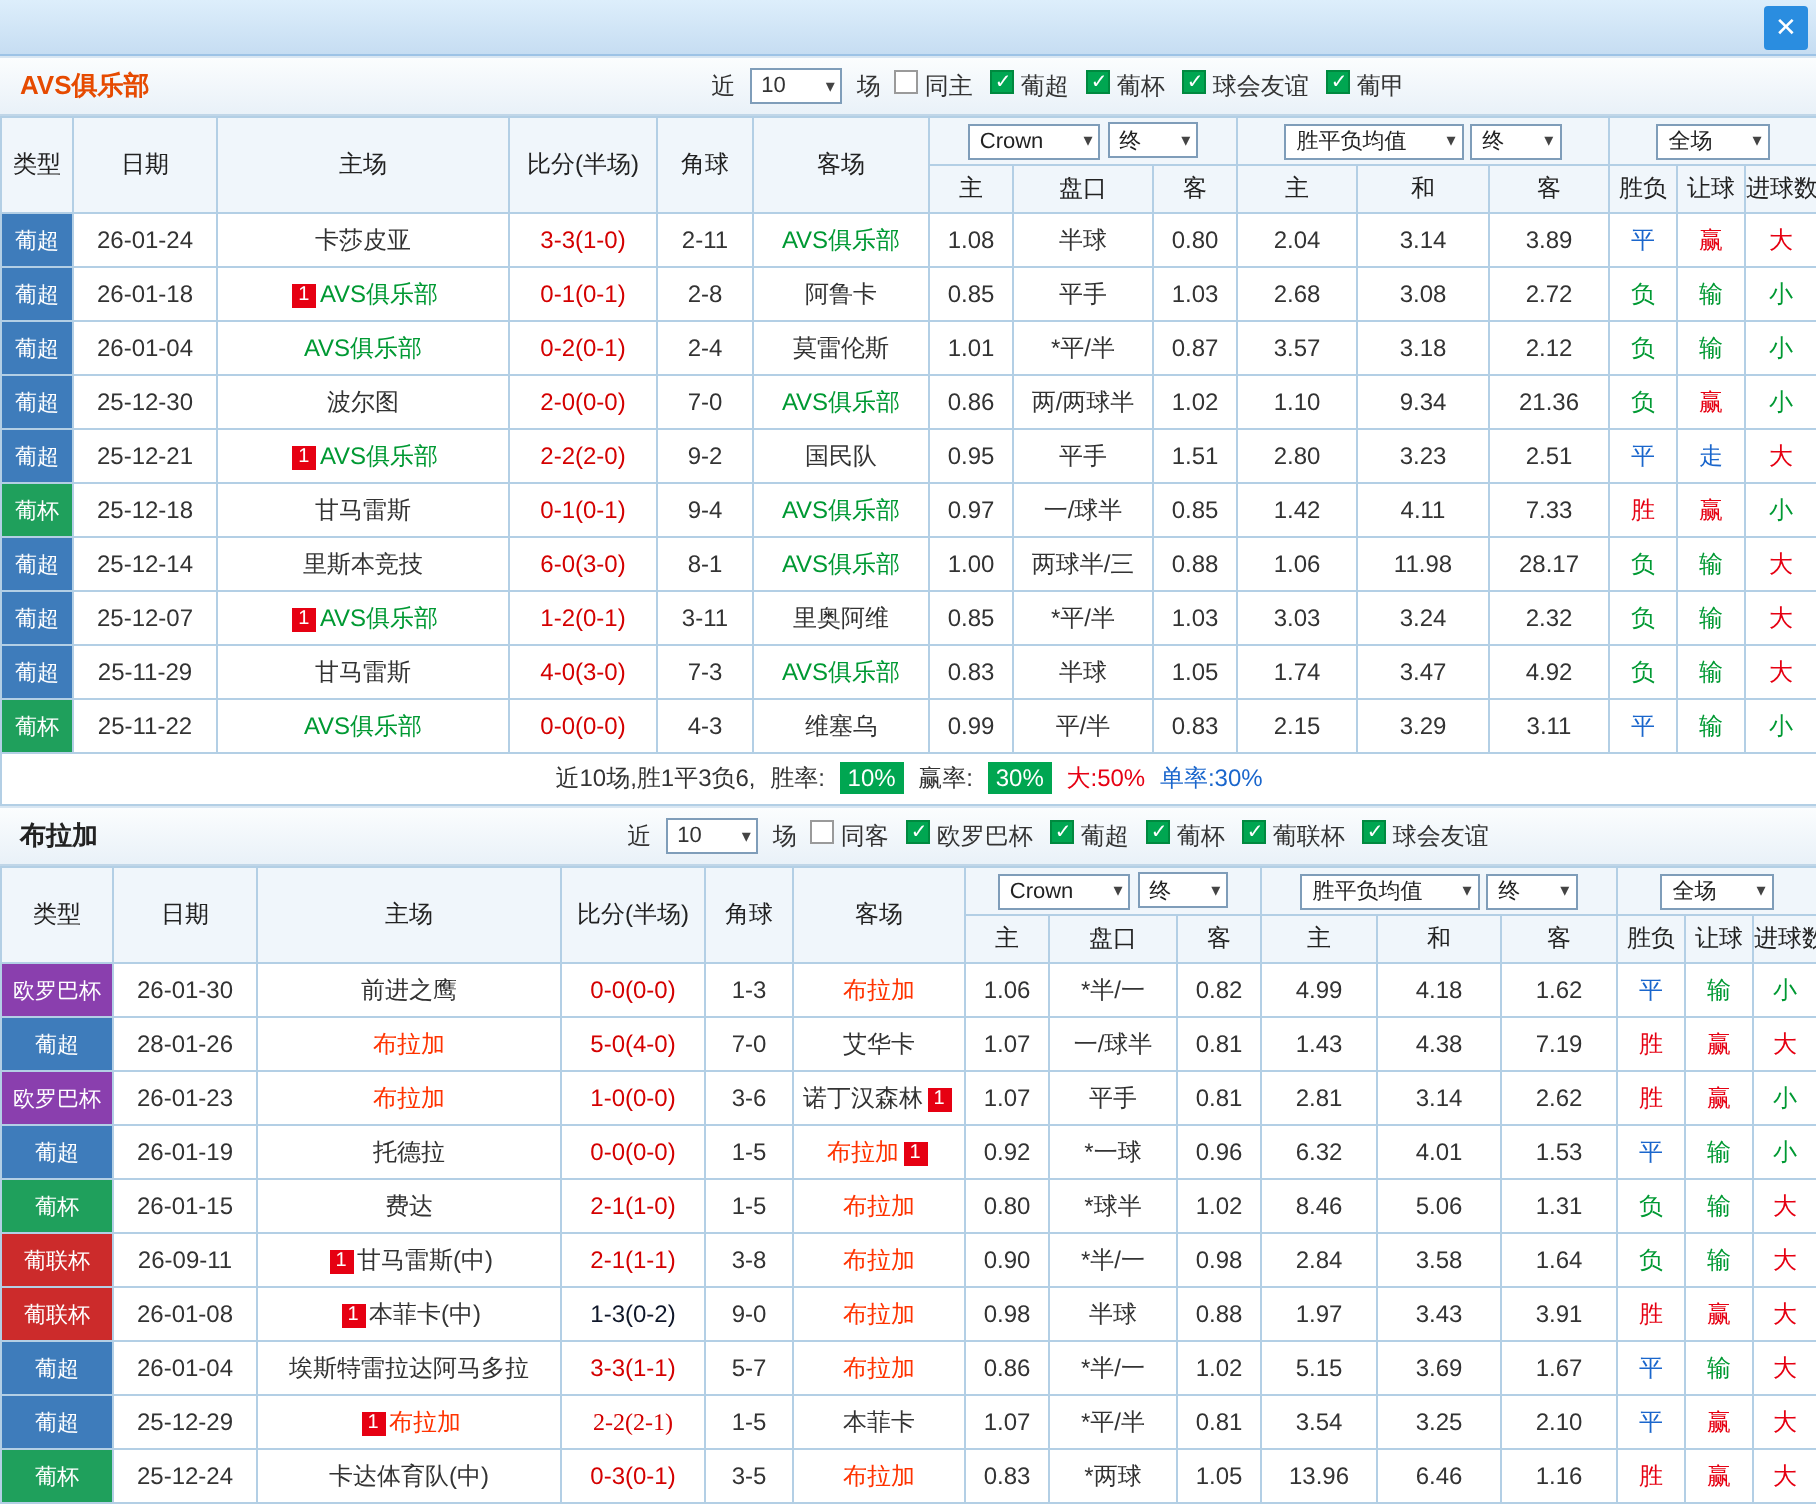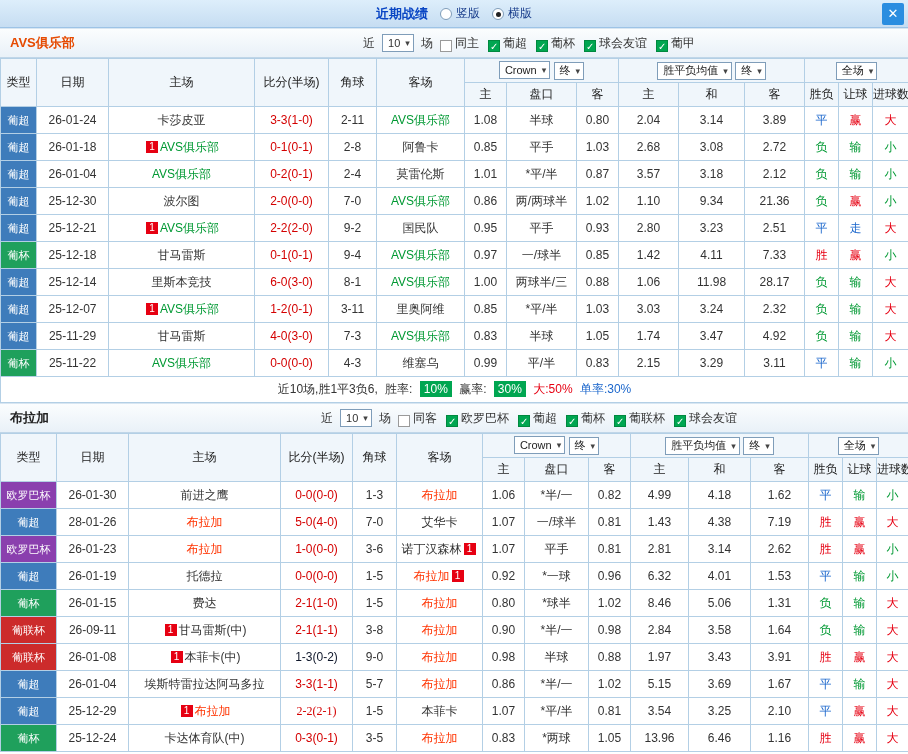--- a/index.html
+++ b/index.html
@@ -11,25 +11,25 @@
   .tb-title{color:#0a46c4;font-weight:bold;font-size:13px}
   .radio-opt{display:inline-flex;align-items:center;gap:4px;color:#1a3e8c;cursor:pointer;font-size:12px}
   .radio{width:12px;height:12px;border-radius:50%;background:#fff;border:1px solid #7f9db9;display:inline-block;position:relative}
   .radio.on::after{content:"";position:absolute;left:3px;top:3px;width:5px;height:5px;border-radius:50%;background:#222}
   .close-btn{position:absolute;right:4px;top:3px;width:22px;height:22px;background:#2a8de0;color:#fff;text-align:center;line-height:22px;font-size:13px;font-weight:bold;cursor:pointer;border-radius:2px}
 
   .section-bar{height:30px;display:flex;align-items:center;background:linear-gradient(#fbfdfe,#e9f1f8);border-bottom:1px solid #c0d6e8;border-top:1px solid #d8e6f2;padding:0 10px}
   .team-title{font-weight:bold;font-size:13px;min-width:150px}
   .filters{flex:1;display:flex;align-items:center;justify-content:center;gap:7px}
   .cb-host{display:inline-flex;align-items:center;gap:9px}
-  .fil{display:inline-flex;align-items:flex-end;gap:3px;cursor:pointer}
+  .fil{display:inline-flex;align-items:flex-start;gap:3px;cursor:pointer}
   .cb{width:12px;height:12px;border:1px solid #9a9a9a;background:#fff;display:inline-block;position:relative}
   .cb.on{background:#00a651;border-color:#00893f}
   .cb.on::after{content:"✓";color:#fff;font-size:10px;line-height:11px;position:absolute;left:1px;top:0}
-  .sel{display:inline-flex;align-items:center;border:1px solid #7f9db9;background:#fff;height:18px;padding:0 3px 0 5px;font-size:11px;gap:5px;cursor:pointer}
+  .sel{display:inline-flex;align-items:center;border:1px solid #7f9db9;background:#fff;height:18px;padding:0 3px 0 5px;font-size:11px;gap:20px;cursor:pointer}
   .caret{font-size:9px;color:#444}
 
   table{border-collapse:collapse;width:908px;table-layout:fixed}
   th,td{border:1px solid #b3cfe5;text-align:center;overflow:hidden;white-space:nowrap}
   thead tr{height:24px}
   thead th{background:#f0f6fb;font-weight:normal;font-size:12px;color:#222}
   tbody tr{height:27px}
   tbody td{font-size:12px;background:#fff}
   td.league{color:#fff;font-size:11px}
   td.team{font-size:12px;cursor:pointer}
@@ -40,31 +40,20 @@
   .rate-box{background:#00a651;color:#fff;padding:1px 4px}
   .big-label{color:#e60012}
   .odd-label{color:#1a66cc}
 </style>
 </head>
 <body>
 
 <div class="window">
 
   <div class="titlebar">
-    <div class="tb-center">
-      <span class="tb-title">近期战绩</span>
-      <span class="radio-opt">
-        <span class="radio"></span>
-        <span>竖版</span>
-      </span>
-      <span class="radio-opt">
-        <span class="radio on"></span>
-        <span>横版</span>
-      </span>
-    </div>
     <span class="close-btn">✕</span>
   </div>
 
   <div class="section-bar">
     <span class="team-title" style="color: rgb(230, 74, 0);">AVS俱乐部</span>
     <div class="filters">
       <span>近</span>
       <span class="sel">
         <span>10</span>
         <span class="caret">▾</span>
@@ -231,21 +220,21 @@
         </tr>
         <tr>
           <td class="league" style="background: rgb(62, 124, 187);">葡超</td>
           <td>25-12-21</td>
           <td class="team"><span class="badge" style="background: rgb(230, 0, 18);">1</span><span style="color: rgb(0, 153, 51);">AVS俱乐部</span></td>
           <td class="score" style="color: rgb(212, 0, 0);">2-2(2-0)</td>
           <td>9-2</td>
           <td class="team"><span>国民队</span></td>
           <td class="odds">0.95</td>
           <td class="odds">平手</td>
-          <td class="odds">0.93</td>
+          <td class="odds">1.51</td>
           <td class="odds">2.80</td>
           <td class="odds">3.23</td>
           <td class="odds">2.51</td>
           <td class="res" style="color: rgb(26, 102, 204);">平</td>
           <td class="res" style="color: rgb(26, 102, 204);">走</td>
           <td class="res" style="color: rgb(230, 0, 18);">大</td>
         </tr>
         <tr>
           <td class="league" style="background: rgb(31, 160, 92);">葡杯</td>
           <td>25-12-18</td>

